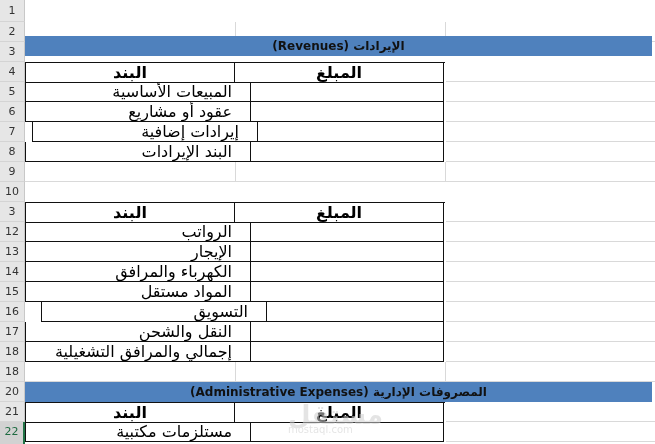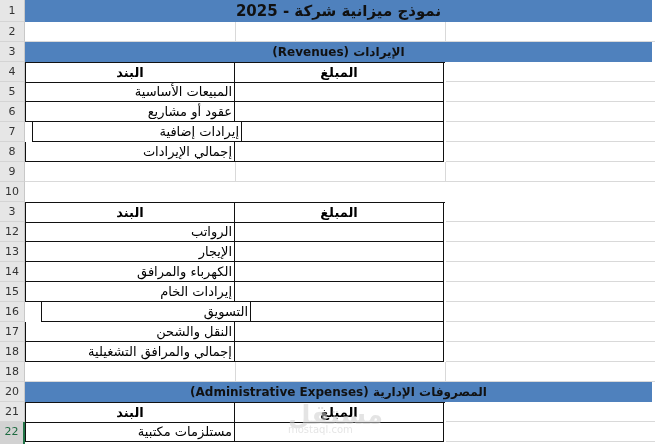--- a/index.html
+++ b/index.html
@@ -3,23 +3,23 @@
 <meta charset="utf-8">
 <style>
   body { margin:0; background:#fff; font-family:"DejaVu Sans", sans-serif; }
   #sheet { position:relative; width:655px; height:444px; overflow:hidden; background:#fff; }
   .rownum { position:absolute; left:0; width:24px; height:19px; background:#e6e6e6; border-right:1px solid #c8c8c8; border-bottom:1px solid #d4d4d4; font-size:11px; color:#333; text-align:center; line-height:19px; }
   .rownum.active { background:#d2d2d2; color:#1e6b41; border-right:2px solid #217346; width:23px; }
   .row { position:absolute; left:25px; width:630px; height:20px; }
   .gridcell { position:absolute; top:0; height:19px; border-bottom:1px solid #d9d9d9; border-right:1px solid #d9d9d9; }
   .banner { position:absolute; left:25px; width:627px; height:20px; background:#4f81bd; color:#111; font-weight:bold; text-align:center; line-height:20px; font-size:12px; direction:rtl; }
   .banner.title { font-size:15px; height:22px; line-height:22px; }
-  .tcell { position:absolute; top:0; height:19px; border:1px solid #111; border-top:none; font-size:13px; line-height:19px; direction:rtl; white-space:nowrap; overflow:hidden; }
+  .tcell { position:absolute; top:0; height:19px; border:1px solid #111; border-top:none; font-size:16px; line-height:19px; direction:rtl; white-space:nowrap; overflow:hidden; }
   .tcell.hdr { font-weight:bold; text-align:center; }
-  .tcell.item { text-align:right; padding-right:2px; }
+  .tcell.item { text-align:right; padding-right:18px; }
   .watermark { position:absolute; left:288px; top:400px; color:#cfcfcf; font-weight:bold; font-size:26px; opacity:0.55; }
   .watermark small { display:block; font-size:10px; font-weight:normal; margin-top:-6px; }
 </style>
 </head>
 <body>
 
 <div id="sheet">
 
   <div class="rownum" style="top:0;height:21px;line-height:21px;">1</div>
   <div class="rownum" style="top:22px">2</div>
@@ -57,49 +57,48 @@
   <div class="row" style="top:362px">
     <div class="gridcell" style="left:0;width:210px"></div>
     <div class="gridcell" style="left:211px;width:209px"></div>
     <div class="gridcell" style="left:421px;width:209px;border-right:none"></div>
   </div>
 
   <div style="position:absolute;left:446px;top:62px;width:209px;height:100px;background:repeating-linear-gradient(to bottom,transparent 0,transparent 19px,#d9d9d9 19px,#d9d9d9 20px)"></div>
   <div style="position:absolute;left:446px;top:202px;width:209px;height:160px;background:repeating-linear-gradient(to bottom,transparent 0,transparent 19px,#d9d9d9 19px,#d9d9d9 20px)"></div>
   <div style="position:absolute;left:446px;top:402px;width:209px;height:42px;background:repeating-linear-gradient(to bottom,transparent 0,transparent 19px,#d9d9d9 19px,#d9d9d9 20px)"></div>
 
-  <div class="banner title" style="top:0">نموذج ميزانية شركة - 2025</div>
 
-  <div class="banner" style="top:42px">الإيرادات (Revenues)</div>
+  <div class="banner" style="top:36px">الإيرادات (Revenues)</div>
   <div style="position:absolute;left:25px;top:62px;width:420px;border-top:1px solid #111">
     <div class="tcell hdr" style="position:relative;display:inline-block;left:0;width:208px">البند</div><div class="tcell hdr" style="left:210px;width:208px;border-left:none">المبلغ</div>
   </div>
   <div style="position:absolute;left:25px;top:82px;width:420px">
     <div class="tcell item" style="left:0;top:0;width:206px">المبيعات الأساسية</div>
     <div class="tcell" style="left:210px;top:0;width:208px;border-left:none"></div>
     <div class="tcell item" style="left:0;top:20px;width:206px">عقود أو مشاريع</div>
     <div class="tcell" style="left:210px;top:20px;width:208px;border-left:none"></div>
     <div class="tcell item" style="left:7px;top:40px;width:206px">إيرادات إضافية</div>
     <div class="tcell" style="left:210px;top:40px;width:208px;border-left:none"></div>
-    <div class="tcell item" style="left:0;top:60px;width:206px">إجمالي الإيرادات</div>
+    <div class="tcell item" style="left:0;top:60px;width:206px">البند الإيرادات</div>
     <div class="tcell" style="left:210px;top:60px;width:208px;border-left:none"></div>
   </div>
 
   <div style="position:absolute;left:25px;top:202px;width:420px;border-top:1px solid #111">
     <div class="tcell hdr" style="left:0;width:208px">البند</div>
     <div class="tcell hdr" style="left:210px;width:208px;border-left:none">المبلغ</div>
   </div>
   <div style="position:absolute;left:25px;top:222px;width:420px">
     <div class="tcell item" style="left:0;top:0;width:206px">الرواتب</div>
     <div class="tcell" style="left:210px;top:0;width:208px;border-left:none"></div>
     <div class="tcell item" style="left:0;top:20px;width:206px">الإيجار</div>
     <div class="tcell" style="left:210px;top:20px;width:208px;border-left:none"></div>
     <div class="tcell item" style="left:0;top:40px;width:206px">الكهرباء والمرافق</div>
     <div class="tcell" style="left:210px;top:40px;width:208px;border-left:none"></div>
-    <div class="tcell item" style="left:0;top:60px;width:206px">إيرادات الخام</div>
+    <div class="tcell item" style="left:0;top:60px;width:206px">المواد مستقل</div>
     <div class="tcell" style="left:210px;top:60px;width:208px;border-left:none"></div>
     <div class="tcell item" style="left:16px;top:80px;width:206px">التسويق</div>
     <div class="tcell" style="left:210px;top:80px;width:208px;border-left:none"></div>
     <div class="tcell item" style="left:0;top:100px;width:206px">النقل والشحن</div>
     <div class="tcell" style="left:210px;top:100px;width:208px;border-left:none"></div>
     <div class="tcell item" style="left:0;top:120px;width:206px">إجمالي والمرافق التشغيلية</div>
     <div class="tcell" style="left:210px;top:120px;width:208px;border-left:none"></div>
   </div>
 
   <div class="banner" style="top:382px">المصروفات الإدارية (Administrative Expenses)</div>

